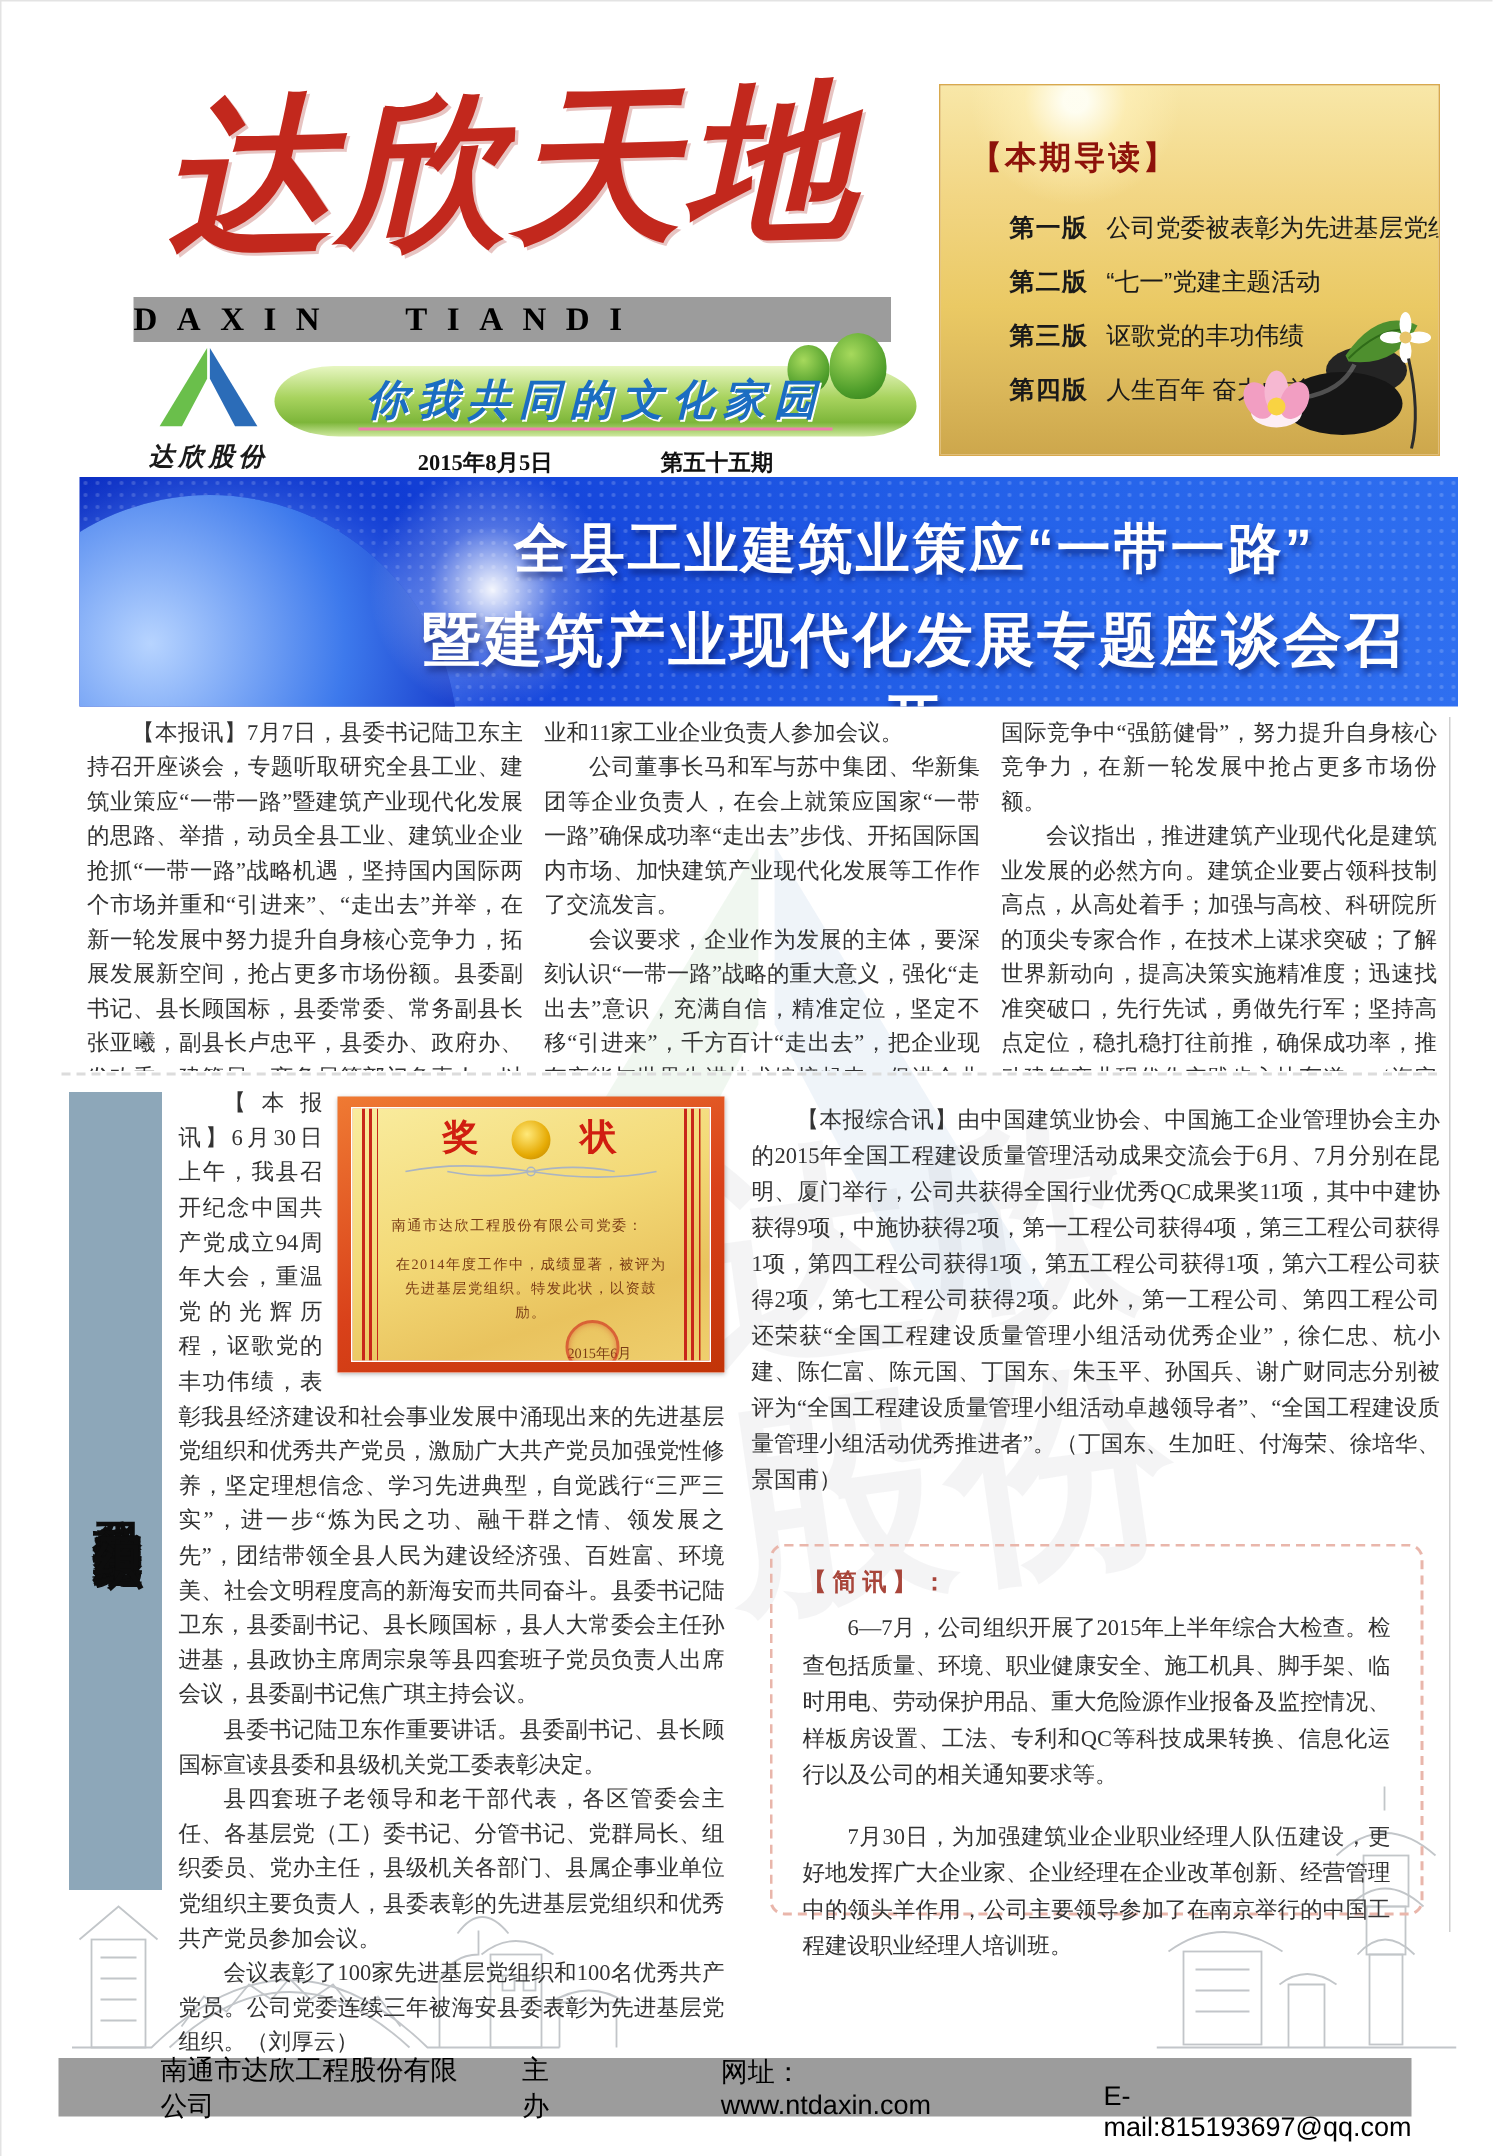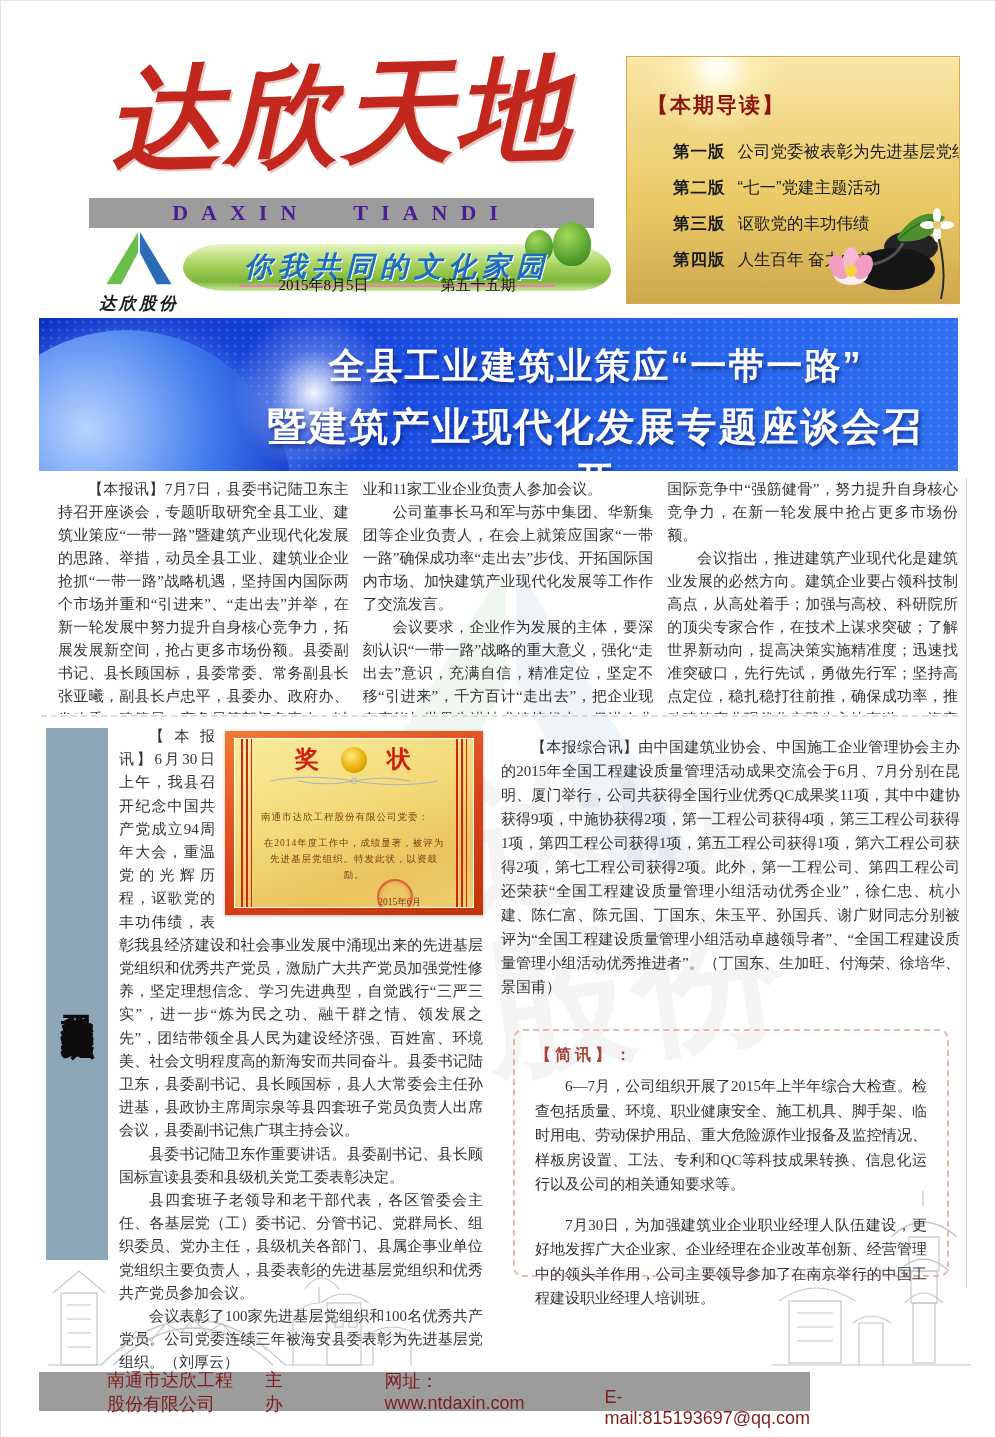--- a/index.html
+++ b/index.html
@@ -6,55 +6,55 @@
   .page{position:relative;width:995px;height:1437px;background:#fff;border:1px solid #e3e3e3;
         overflow:hidden;font-family:"Liberation Serif",serif;color:#333;}
   .z1{z-index:2;}
 
   
   .mast-title{position:absolute;left:70px;top:38px;width:540px;height:158px;
     font-size:112px;line-height:150px;font-weight:bold;color:#c2281d;text-align:center;
     letter-spacing:4px;transform:rotate(-1.5deg);font-style:italic;
     text-shadow:2px 2px 0 rgba(160,20,10,.25);}
   .en-bar{position:absolute;left:88px;top:197px;width:505px;height:30px;background:#9c9c9c;
-    color:#4c1d95;font-size:22px;line-height:30px;text-align:center;letter-spacing:13px;
+    color:#000000;font-size:22px;line-height:30px;text-align:left;letter-spacing:13px;
     word-spacing:26px;font-weight:bold;}
   .mast-note{position:absolute;left:88px;top:232px;width:505px;text-align:center;
     font-size:15px;font-weight:bold;letter-spacing:2px;color:#111;}
   .logo{position:absolute;left:90px;top:231px;width:96px;text-align:center;}
   .logo-label{font-size:17px;font-weight:bold;font-style:italic;letter-spacing:3px;color:#1a1a1a;margin-top:2px;}
   .green-banner{position:absolute;left:182px;top:243px;width:428px;height:47px;
     background:linear-gradient(to bottom,#e7f6c2,#a8d35e 45%,#7db63a 80%,#cfe9a0);
     border-radius:50px 60px 45px 55px/30px 34px 26px 30px;}
   .slogan{position:absolute;left:0;top:4px;width:100%;text-align:center;font-size:28px;
     font-weight:bold;font-style:italic;color:#1b6dc2;letter-spacing:6px;
     text-shadow:1px 1px 0 #fff;}
   .slogan-line{position:absolute;left:13%;bottom:4px;width:74%;height:2px;background:#ef7fae;}
   .tree{position:absolute;border-radius:50% 50% 46% 46%;
     background:radial-gradient(circle at 38% 32%,#a6d95c,#4f9e2b 65%,#2f7d19);}
   .tree1{right:58px;top:-14px;width:28px;height:32px;}
   .tree2{right:20px;top:-22px;width:38px;height:44px;}
-  .date-row{position:absolute;left:182px;top:275px;width:428px;display:flex;
-    justify-content:center;gap:72px;font-size:15px;font-weight:normal;color:#111;}
+  .date-row{position:absolute;left:182px;top:298px;width:428px;display:flex;
+    justify-content:center;gap:72px;font-size:15px;font-weight:bold;color:#111;}
 
   
   .guide{position:absolute;left:625px;top:55px;width:332px;height:246px;border:1px solid #d8a94e;
     background:linear-gradient(180deg,#f8e7a8 0%,#f2d684 30%,#eac964 60%,#dcb95b 80%,#cda74c 100%);
     overflow:hidden;}
   .guide:before{content:"";position:absolute;left:0;top:0;right:0;bottom:0;
     background:radial-gradient(circle at 90px 10px,rgba(255,255,245,.95) 0 8px,rgba(255,242,190,.6) 34px,rgba(255,242,190,0) 70px);}
   .guide-heading{position:absolute;left:20px;top:34px;font-family:"Liberation Sans",sans-serif;
     font-size:21px;font-weight:bold;color:#8e120a;letter-spacing:2px;}
   .guide-list{position:absolute;left:46px;top:84px;font-family:"Liberation Sans",sans-serif;}
   .guide-item{margin-bottom:14px;font-size:16.5px;color:#1a1a1a;white-space:nowrap;}
   .guide-item b{margin-right:12px;letter-spacing:1px;}
   .guide-art{position:absolute;right:0;bottom:0;}
 
   
-  .hbanner{position:absolute;left:38px;top:317px;width:919px;height:153px;overflow:hidden;
+  .hbanner{position:absolute;left:52px;top:317px;width:919px;height:153px;overflow:hidden;
     background:linear-gradient(100deg,#0a2cc2 0%,#1443da 30%,#2360e8 62%,#2f6ff0 100%);}
   .hbanner .dots{position:absolute;inset:0;opacity:.22;
     background-image:radial-gradient(rgba(255,255,255,.8) 1px,transparent 1.7px);
     background-size:8px 8px;}
   .globe{position:absolute;left:-78px;top:12px;width:330px;height:330px;border-radius:50%;
     background:radial-gradient(circle at 38% 30%,#b7d4ff,#3d79ec 42%,#1335c8 72%,#0a24a8 95%);
     box-shadow:0 0 40px rgba(120,170,255,.5);}
   .flare{position:absolute;left:190px;top:-10px;width:170px;height:170px;border-radius:50%;
     background:radial-gradient(circle,rgba(255,255,255,.95),rgba(255,255,255,.25) 35%,rgba(255,255,255,0) 68%);}
   .headline{position:absolute;left:210px;right:16px;top:24px;text-align:center;color:#fff;
@@ -113,22 +113,22 @@
 
   .vline{position:absolute;left:965px;top:477px;height:810px;border-left:1px solid #cfcfcf;}
 
   
   .sketch{position:absolute;opacity:.6;}
   .wm-logo{position:absolute;left:320px;top:520px;opacity:.07;}
   .wm-text{position:absolute;left:470px;top:740px;width:360px;font-size:150px;line-height:1.1;
     color:#445;opacity:.05;font-weight:bold;transform:rotate(-8deg);pointer-events:none;}
 
   
-  .footer{position:absolute;left:38px;top:1371px;width:771px;height:39px;background:#9c9c9c;
-    display:flex;align-items:center;color:#7f1d1d;font-family:"Liberation Sans",sans-serif;
+  .footer{position:absolute;left:38px;top:1371px;width:902px;height:39px;background:#9c9c9c;
+    display:flex;align-items:center;color:#000000;font-family:"Liberation Sans",sans-serif;
     font-size:18px;}
   .footer .org{margin-left:68px;} .footer .role{margin-left:30px;}
   .footer .web{margin-left:100px;} .footer .email{margin-left:80px;margin-top:32px;}
 </style>
 </head>
 <body>
 
 <div class="page">
 
   <svg class="wm-logo" width="380" height="400" viewBox="0 0 70 58">

